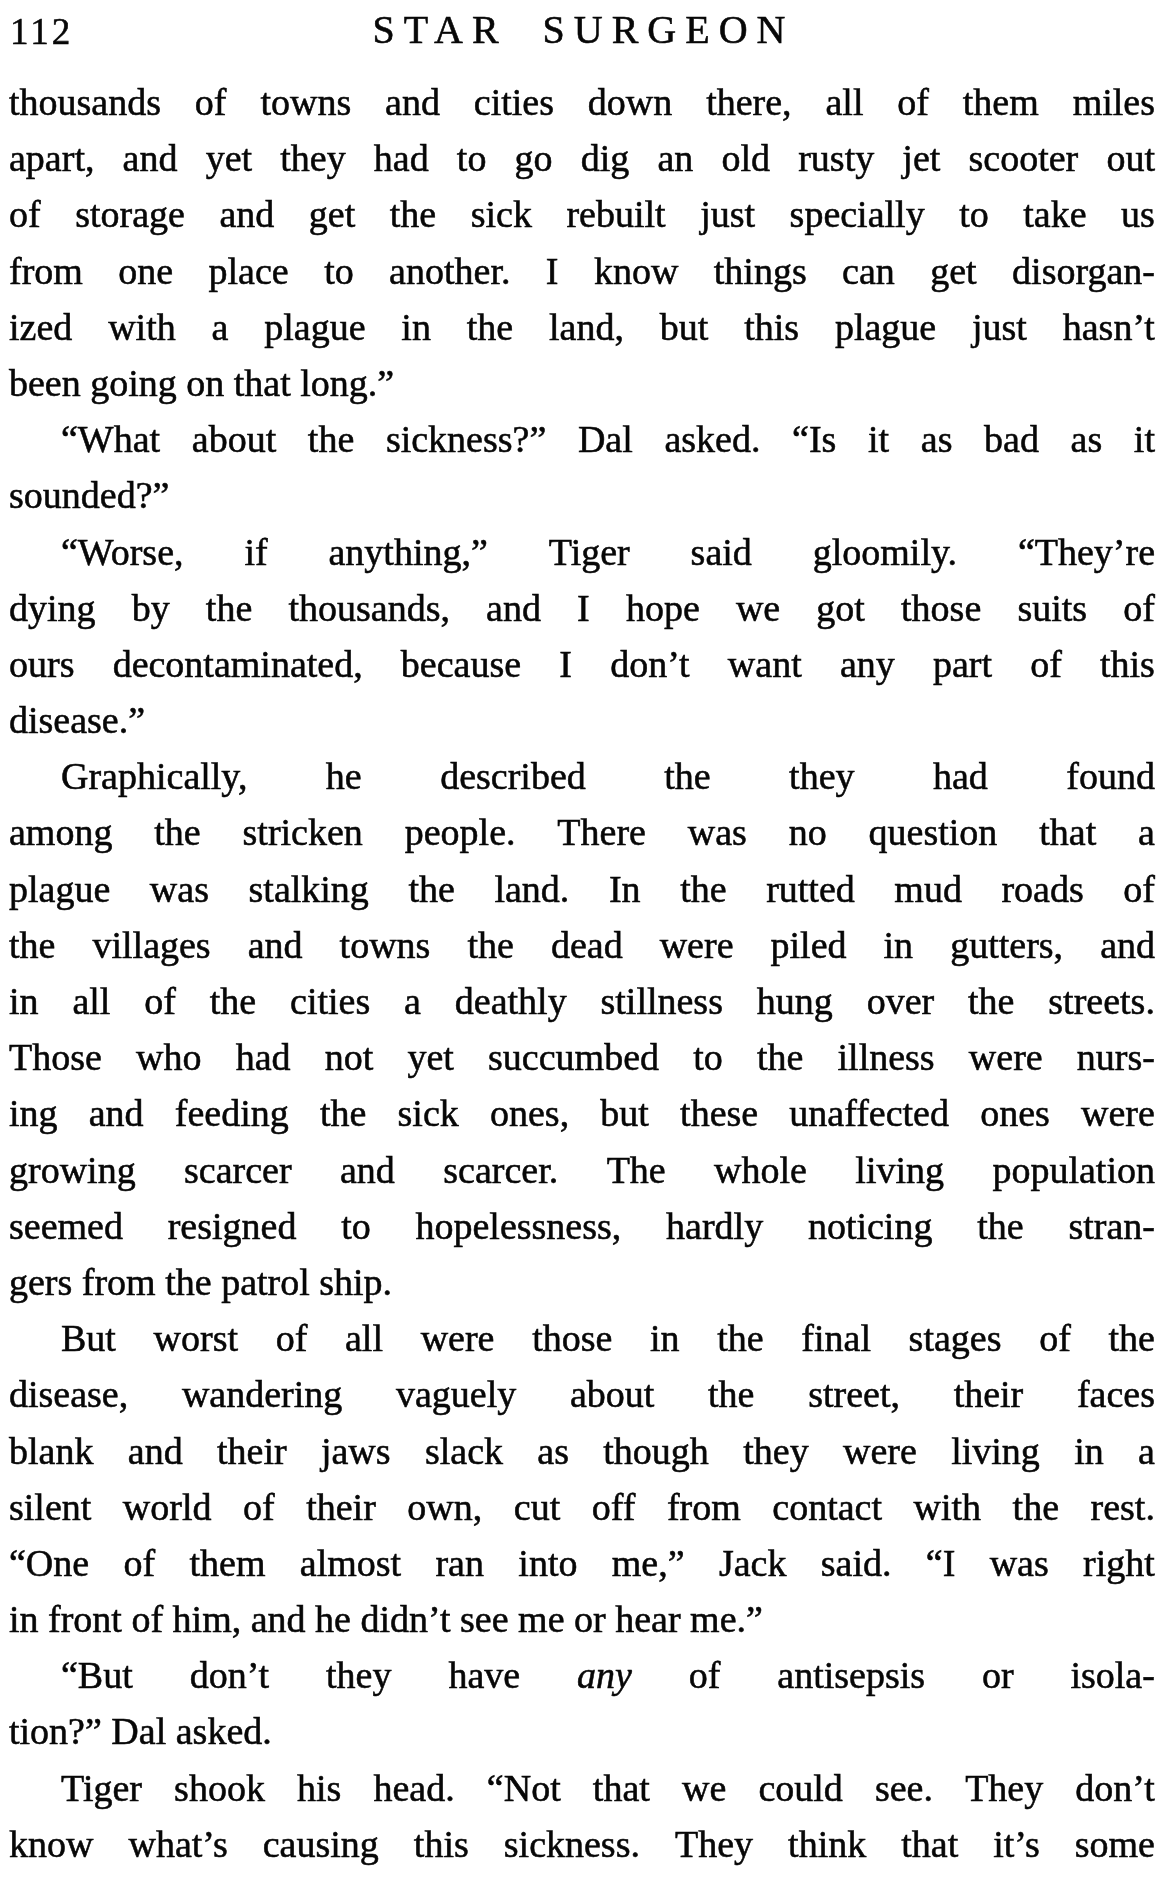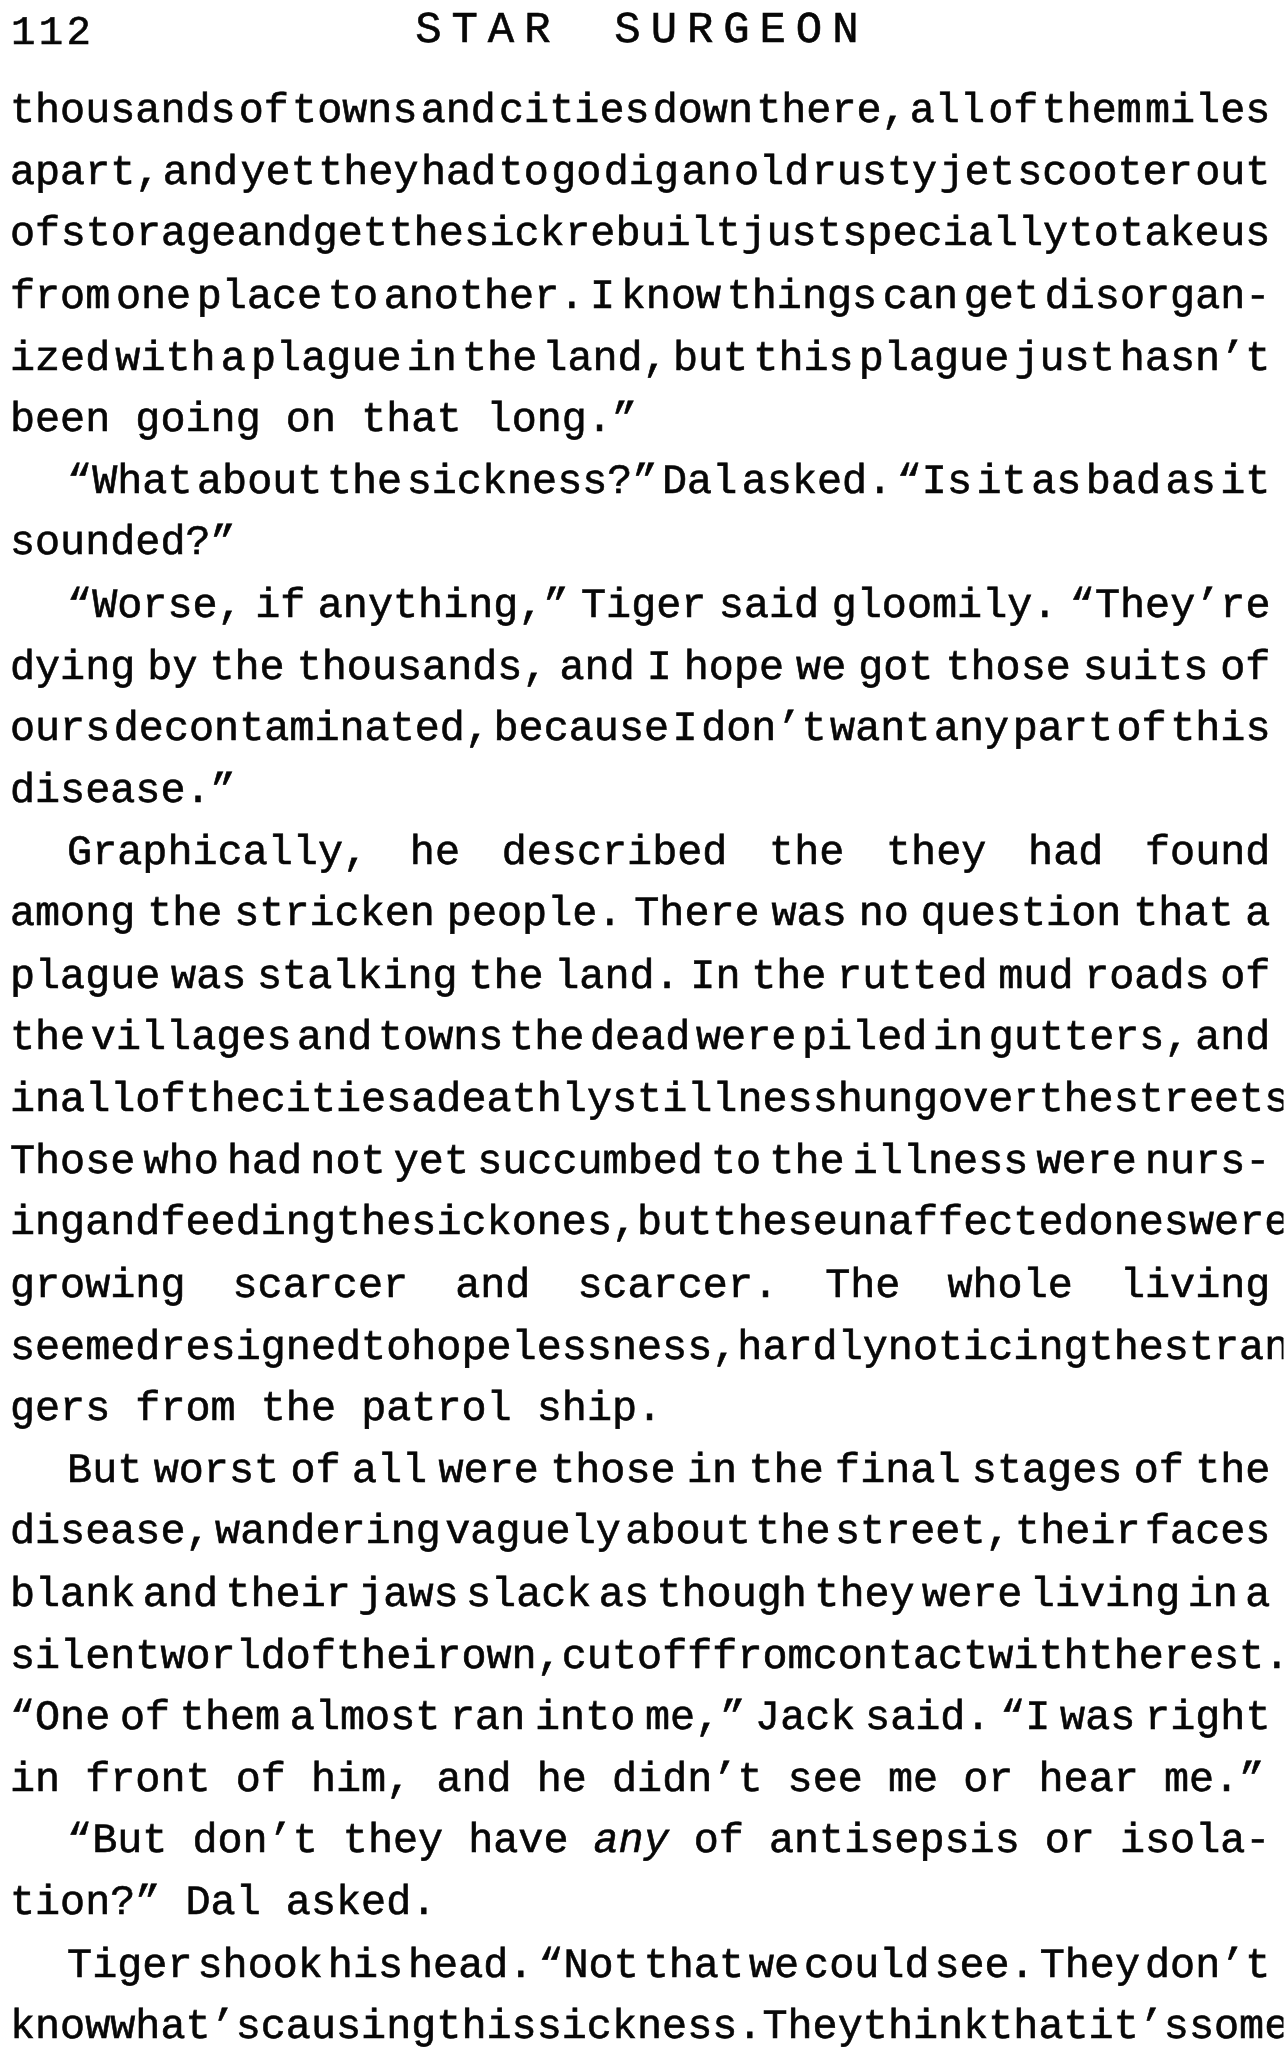--- a/index.html
+++ b/index.html
@@ -6,21 +6,21 @@
     margin: 0;
     padding: 0;
     background: #ffffff;
   }
   .page {
     position: relative;
     width: 1167px;
     height: 1884px;
     background: var(--paper, #ffffff);
     color: var(--ink, #070707);
-    font-family: Liberation Mono, monospace;
+    font-family: Liberation Serif, serif;
     overflow: hidden;
     -webkit-text-stroke: 0.55px currentColor;
   }
   .pagehead {
     position: absolute;
     top: 4px;
     left: 0;
     right: 0;
     height: 50px;
   }
@@ -283,20 +283,21 @@
         <span>were</span>
       </div>
       <div class="line jl">
         <span>growing</span>
         <span>scarcer</span>
         <span>and</span>
         <span>scarcer.</span>
         <span>The</span>
         <span>whole</span>
         <span>living</span>
+        <span>population</span>
       </div>
       <div class="line jl">
         <span>seemed</span>
         <span>resigned</span>
         <span>to</span>
         <span>hopelessness,</span>
         <span>hardly</span>
         <span>noticing</span>
         <span>the</span>
         <span>stran-</span>

